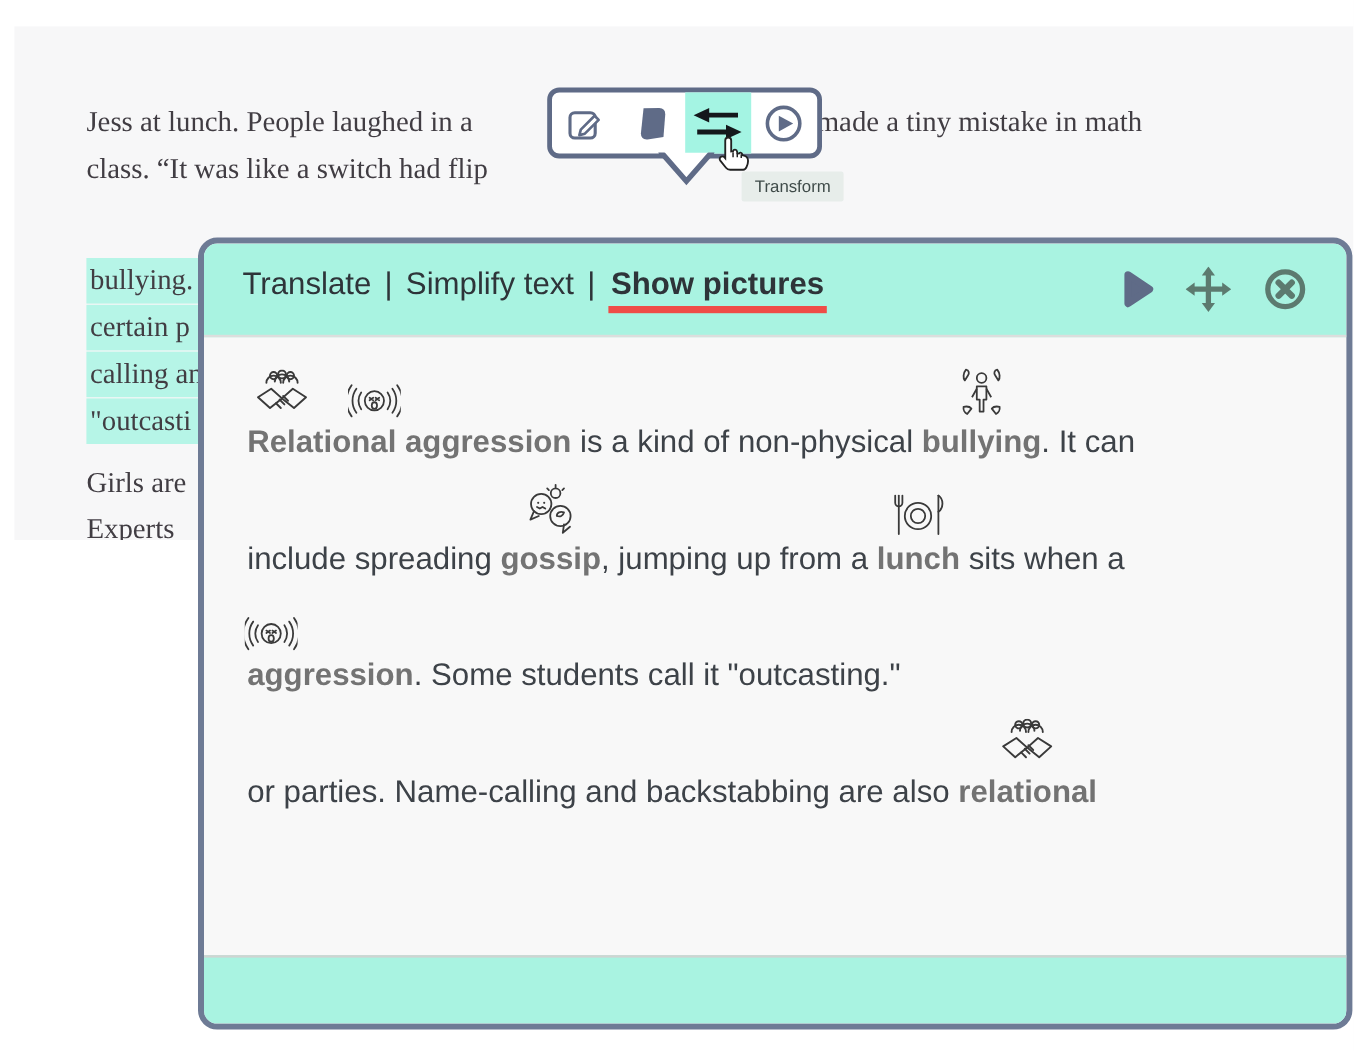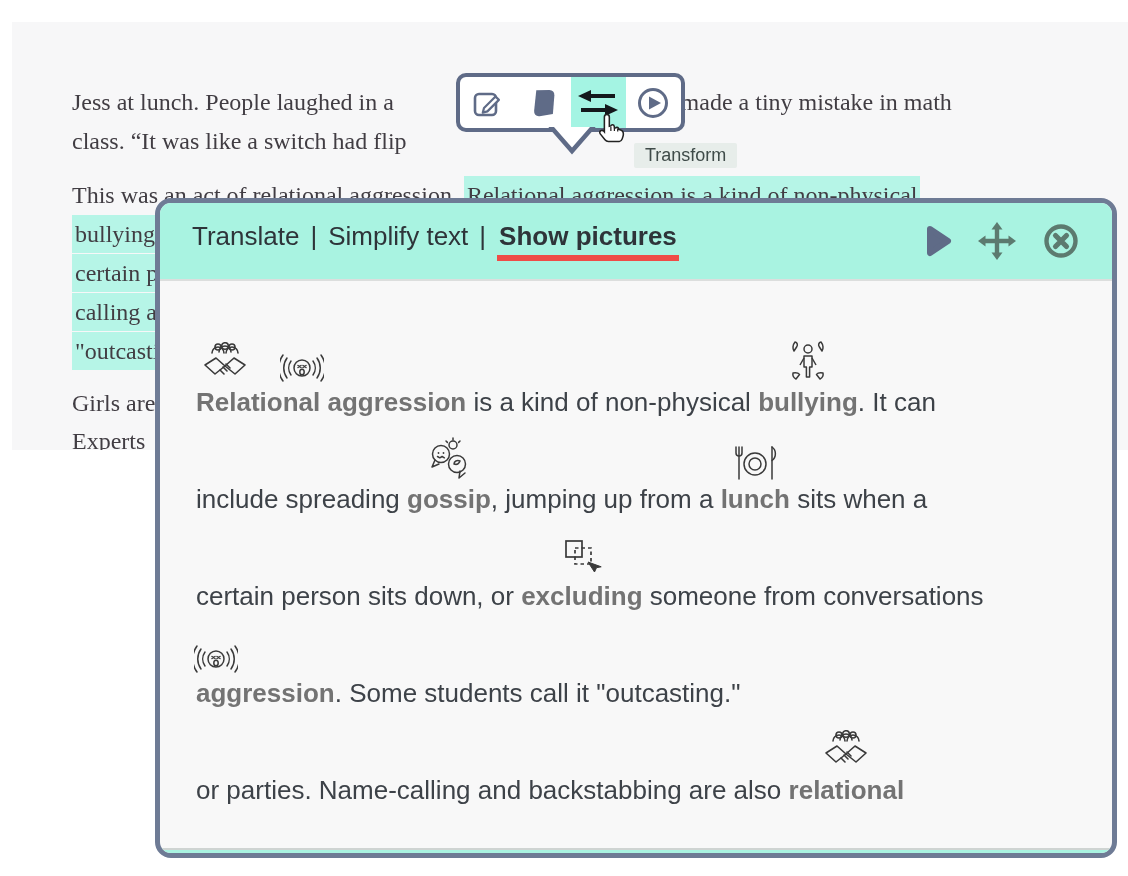--- a/index.html
+++ b/index.html
@@ -14,27 +14,27 @@
   .hl{background:#b6f5e7;padding:6px 3px;}
   .hl.frag{padding-right:40px;}
 
   
   .tbar{position:absolute;left:456px;top:73px;width:229px;height:59px;background:#fff;
         border:4px solid #5f6b87;border-radius:10px;box-sizing:border-box;display:flex;z-index:6;}
   .tcell{flex:1;display:flex;align-items:center;justify-content:center;}
   .tcell.active{background:#a4f4e3;}
   .tail{position:absolute;left:548px;top:127px;z-index:7;}
   .ttip{position:absolute;left:618px;top:143px;height:25px;padding:0 11px;background:#e7edea;
-        color:#3f4b49;font-size:18px;line-height:25px;border-radius:2px;z-index:8;margin-left:16px;}
+        color:#3f4b49;font-size:14px;line-height:25px;border-radius:2px;z-index:8;}
   .cursor{position:absolute;left:598px;top:113px;z-index:9;}
 
   
-  .pop{position:absolute;left:155px;top:198px;width:962px;height:660px;box-sizing:border-box;
+  .pop{position:absolute;left:165px;top:198px;width:962px;height:660px;box-sizing:border-box;
        border:5px solid #6e7b95;border-radius:16px;background:#f8f8f8;z-index:10;overflow:hidden;
-       display:flex;flex-direction:column;gap:34px;}
+       display:flex;flex-direction:column;}
   .pop-h{flex:0 0 78px;background:#a9f3e1;display:flex;align-items:center;padding:0 32px;
          border-bottom:2px solid #dcdedd;box-sizing:border-box;}
   .pop-title{font-size:26px;color:#2e3439;white-space:nowrap;}
   .tab{cursor:pointer;}
   .tab.active{font-weight:bold;display:inline-block;border-bottom:6px solid #ef4c47;padding:0 2px 3px 2px;}
   .sep{margin:0 11px;font-weight:normal;}
   .pop-hicons{margin-left:auto;display:flex;align-items:center;gap:26px;}
   .hic{display:flex;align-items:center;cursor:pointer;}
   .pop-b{flex:1;padding:14px 34px 0 36px;}
   .bline{height:97px;position:relative;}
@@ -49,21 +49,20 @@
   svg{display:block;}
 </style>
 </head>
 <body>
 
 <div id="stage">
 
   <div class="doc">
     <div class="dline" style="top:67px"><span>Jess at lunch. People laughed in a</span><span class="gap"></span><span>e made a tiny mistake in math</span></div>
     <div class="dline" style="top:106px"><span>class. “It was like a switch had flip</span></div>
-    <div class="dline" style="top:160px"><span>This was an act of relational aggression. </span><span class="hl">Relational aggression is a kind of non-physical</span></div>
     <div class="dline" style="top:199px"><span class="hl frag">bullying.</span></div>
     <div class="dline" style="top:238px"><span class="hl frag">certain p</span></div>
     <div class="dline" style="top:277px"><span class="hl frag">calling an</span></div>
     <div class="dline" style="top:316px"><span class="hl frag">"outcasti</span></div>
     <div class="dline" style="top:368px"><span>Girls are</span></div>
     <div class="dline" style="top:406px"><span>Experts</span></div>
   </div>
 
   <div class="tbar">
     <div class="tcell">
@@ -206,29 +205,20 @@
                   <circle cx="24" cy="19" r="11"></circle>
                   <circle cx="24" cy="19" r="6"></circle>
                   <path d="M5 2v6a3 3 0 0 0 6 0V2"></path>
                   <path d="M8 2v32"></path>
                   <path d="M41 2v32"></path>
                   <path d="M41 2c4.5 3 4.5 10.5 0 13.5"></path>
                 </svg>
               </span><b>lunch</b></span><span> sits when a</span></div>
       </div>
 
-      <div class="bline">
-        <div class="bl-text"><span>certain person sits down, or </span><span class="kw"><span class="kicon">
-                <svg width="42" height="42" viewBox="0 0 42 42" fill="none" stroke="#3a3a3a" stroke-width="1.7">
-                  <rect x="5" y="5" width="16" height="16"></rect>
-                  <rect x="14" y="12" width="16" height="16" stroke-dasharray="3.5 3"></rect>
-                  <path d="M27 26l6.5 10 2-4.3 4.7-.9z" fill="#3a3a3a" stroke="#3a3a3a" stroke-width="1"></path>
-                </svg>
-              </span><b>excluding</b></span><span> someone from conversations</span></div>
-      </div>
 
       <div class="bline">
         <div class="bl-text"><span class="kw"><span class="kicon k-start">
                 <svg width="44" height="34" viewBox="0 0 44 34" fill="none" stroke="#3a3a3a" stroke-width="1.5" stroke-linecap="round">
                   <circle cx="22" cy="18" r="8"></circle>
                   <path d="M18 15.5l3 2m0-2l-3 2"></path>
                   <path d="M26 15.5l-3 2m0-2l3 2"></path>
                   <ellipse cx="22" cy="22" rx="2.2" ry="2.8"></ellipse>
                   <path d="M11 11a12 12 0 0 0 0 14"></path>
                   <path d="M7 8a17 17 0 0 0 0 20"></path>

